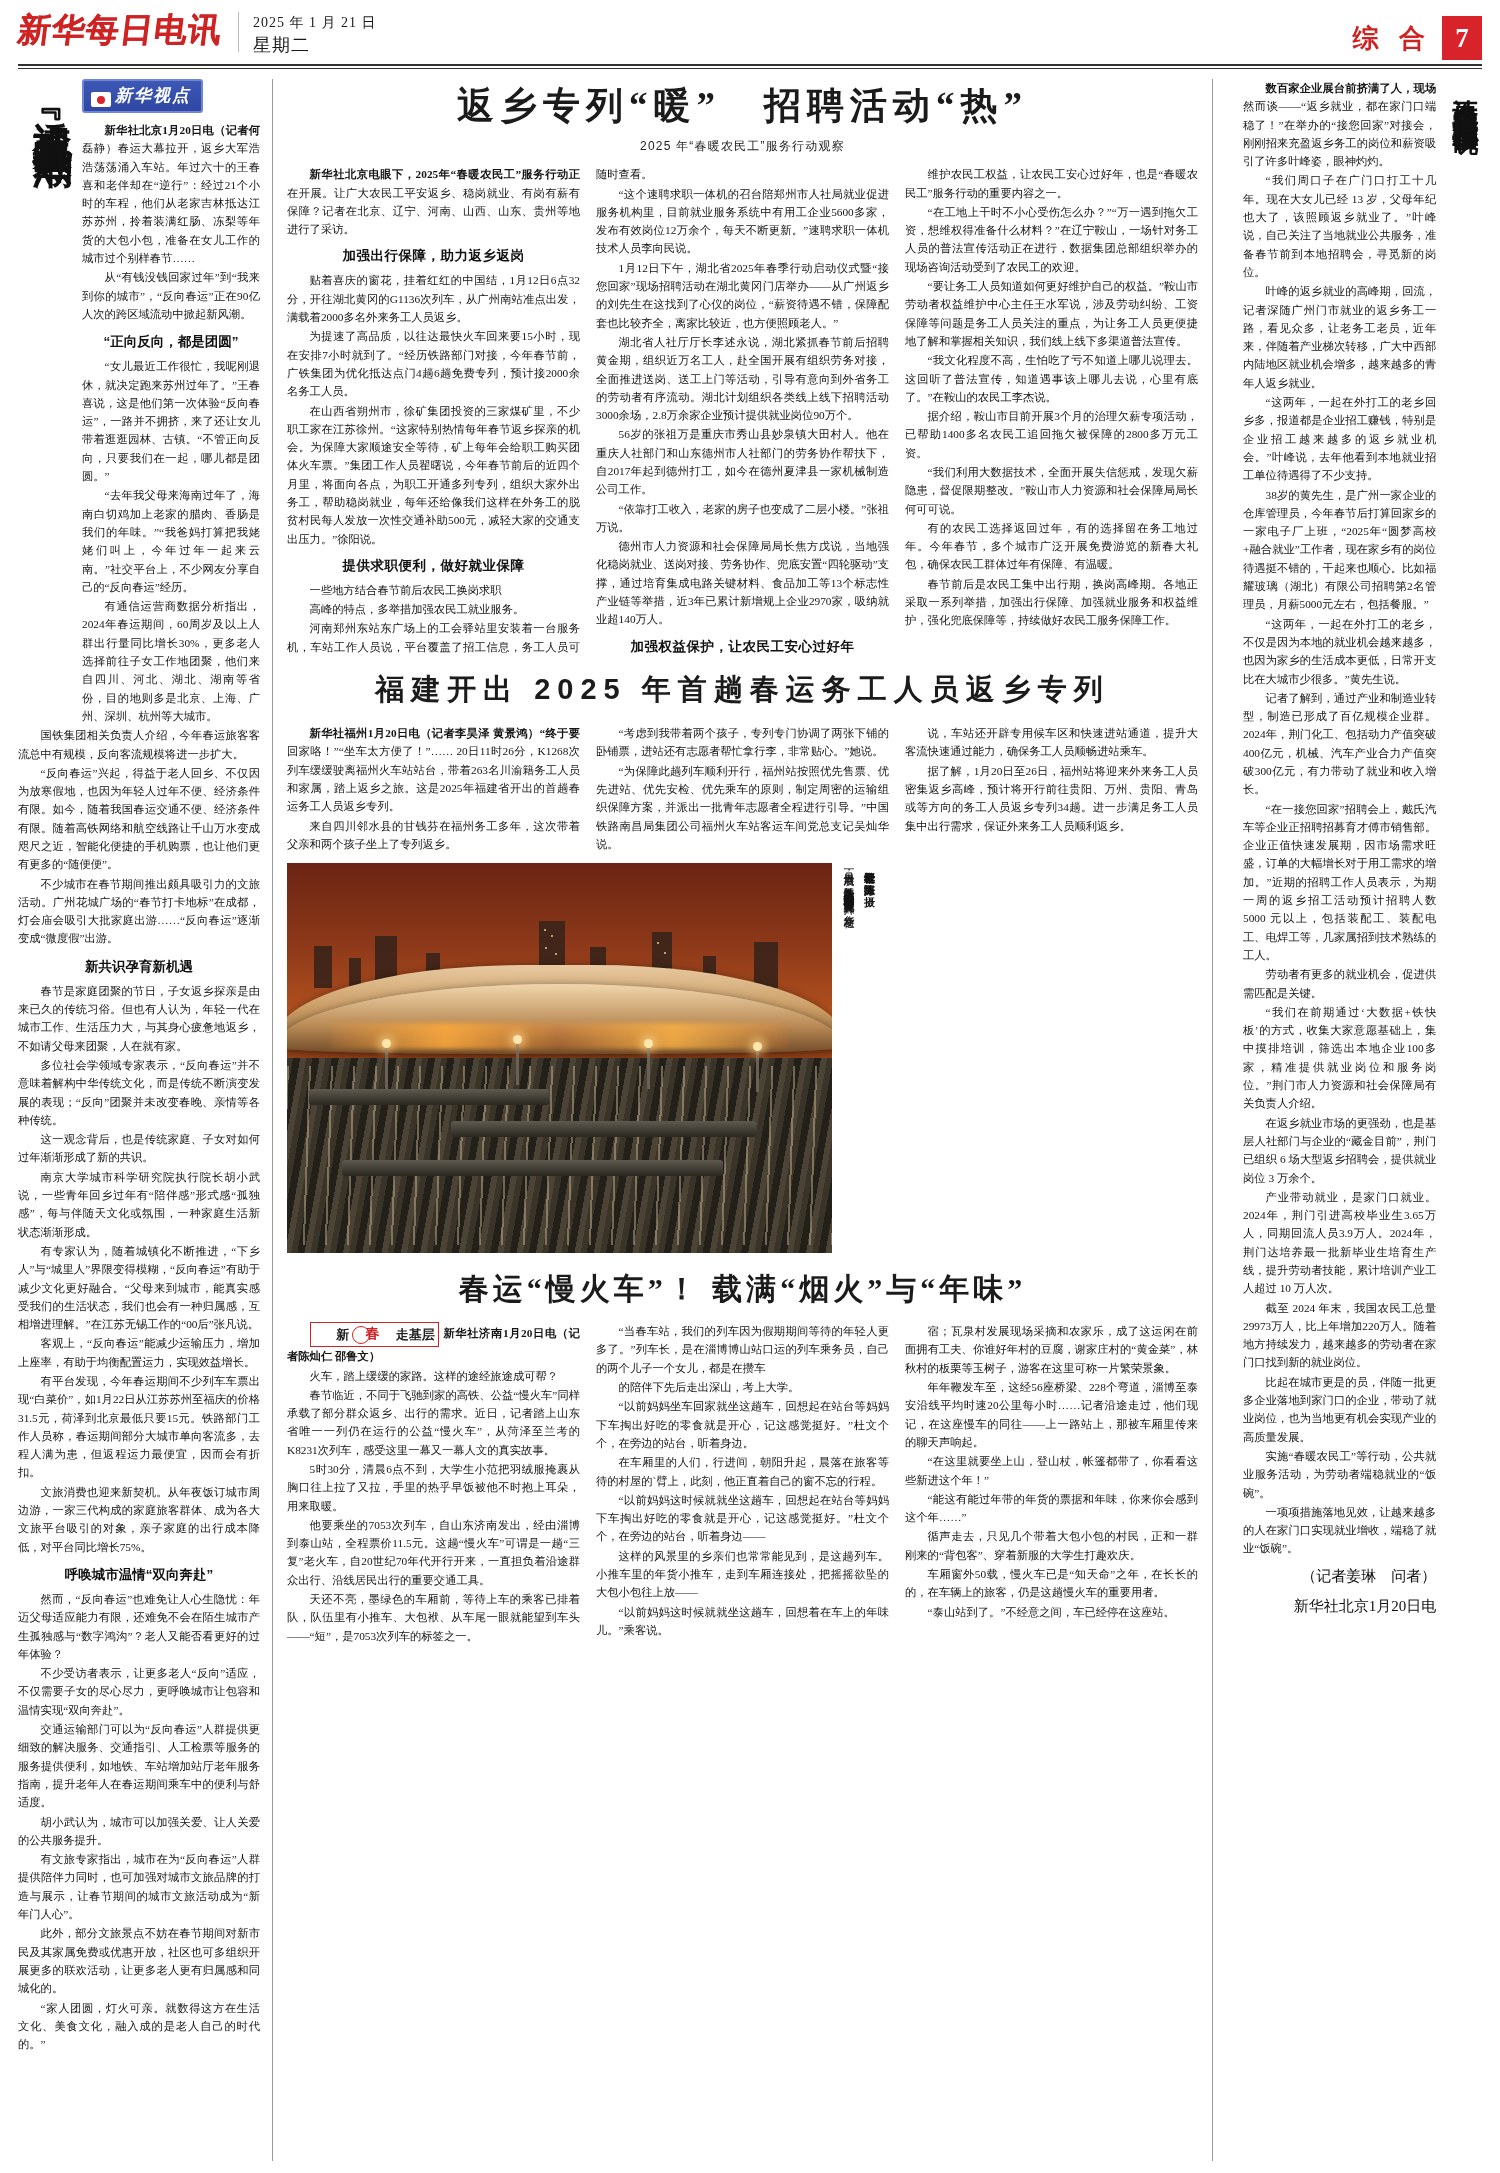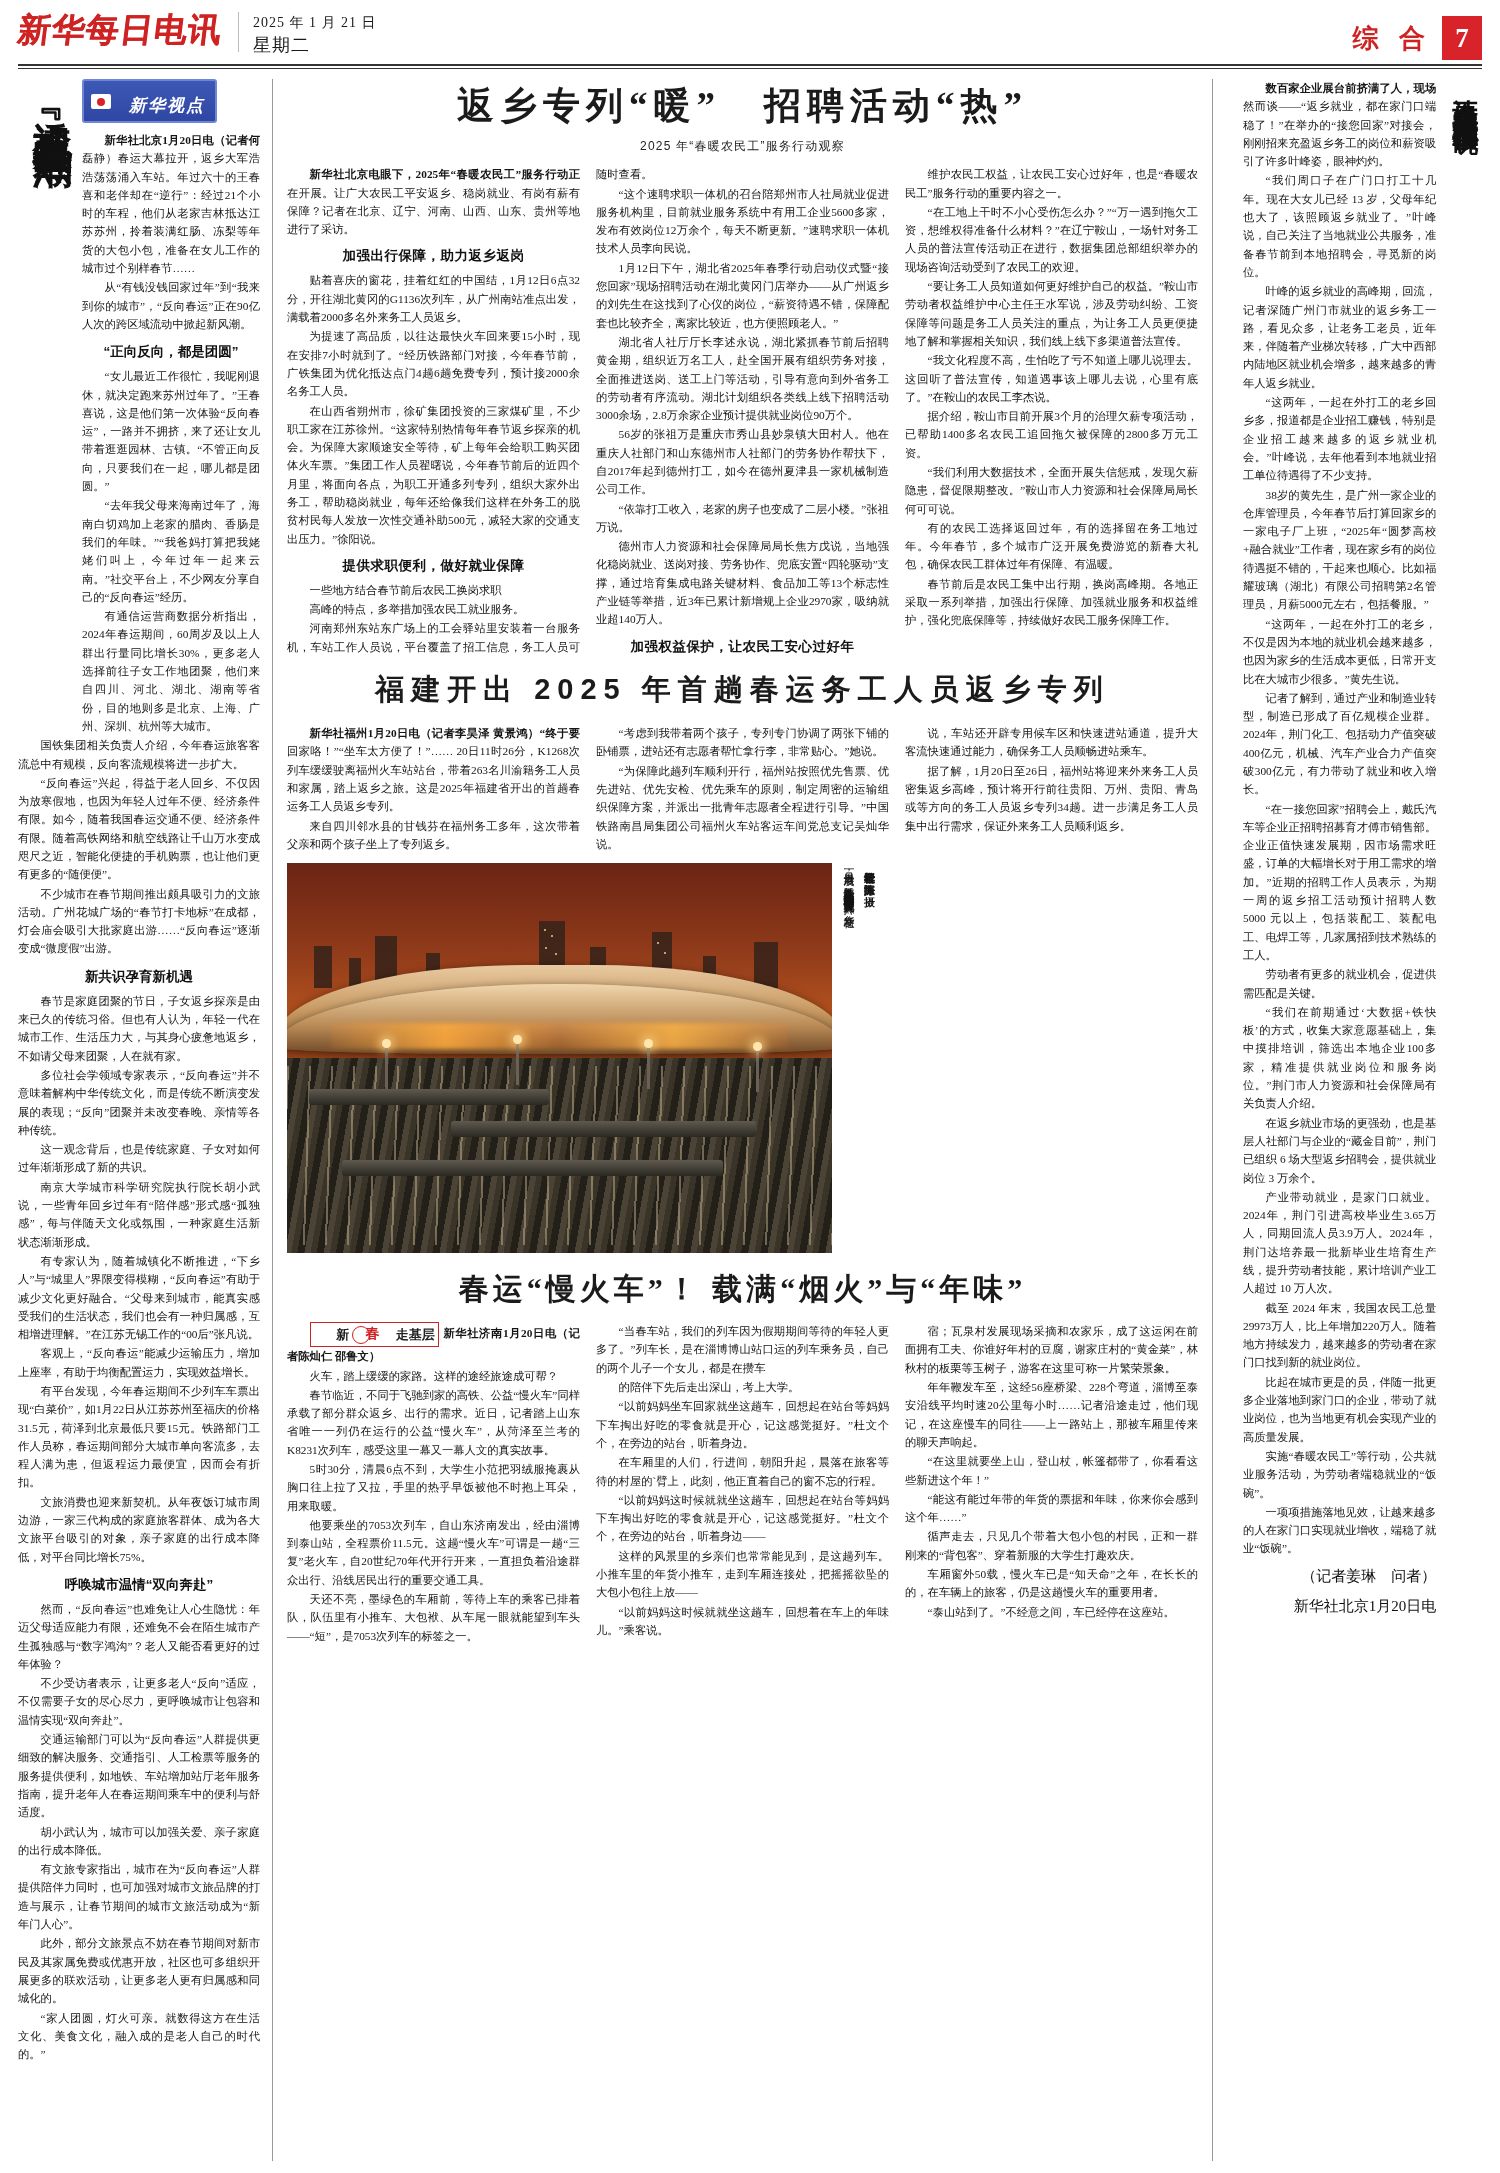--- a/index.html
+++ b/index.html
@@ -60,26 +60,26 @@
   .left-top { display: flex; gap: 8px; }
   .vtitle {
     writing-mode: vertical-rl; text-orientation: upright;
     font-family: "Liberation Serif", serif;
     font-size: 40px; font-weight: 700; line-height: 1.12;
     letter-spacing: 3px; color: #111;
     height: 520px; width: 52px; margin-top: 10px; margin-left: 4px;
   }
   .left-col-body { flex: 1; }
   .badge-xinhua {
-    display: inline-flex; align-items: flex-start; gap: 18px;
+    display: inline-flex; align-items: flex-end; gap: 4px;
     background: linear-gradient(180deg,#3d58b5,#2f47a3);
     border: 2px solid #6f86d8;
     border-radius: 3px;
     color: #fff; font-weight: 700; font-size: 17px;
-    padding: 13px 10px 4px 7px; letter-spacing: 2px;
+    padding: 3px 10px 4px 7px; letter-spacing: 2px;
     font-family: "Liberation Serif", serif; font-style: italic;
     margin-bottom: 8px;
   }
   .cam-icon {
     width: 20px; height: 15px; background: #fff; border-radius: 2px;
     position: relative; display:inline-block;
   }
   .cam-icon::after {
     content:""; position:absolute; left:50%; top:50%; width:8px; height:8px;
     background:#d8232a; border-radius:50%; transform:translate(-50%,-50%);
@@ -241,21 +241,21 @@
       <p class="para">这一观念背后，也是传统家庭、子女对如何过年渐渐形成了新的共识。</p>
       <p class="para">南京大学城市科学研究院执行院长胡小武说，一些青年回乡过年有“陪伴感”形式感“孤独感”，每与伴随天文化或氛围，一种家庭生活新状态渐渐形成。</p>
       <p class="para">有专家认为，随着城镇化不断推进，“下乡人”与“城里人”界限变得模糊，“反向春运”有助于减少文化更好融合。“父母来到城市，能真实感受我们的生活状态，我们也会有一种归属感，互相增进理解。”在江苏无锡工作的“00后”张凡说。</p>
       <p class="para">客观上，“反向春运”能减少运输压力，增加上座率，有助于均衡配置运力，实现效益增长。</p>
       <p class="para">有平台发现，今年春运期间不少列车车票出现“白菜价”，如1月22日从江苏苏州至福庆的价格31.5元，荷泽到北京最低只要15元。铁路部门工作人员称，春运期间部分大城市单向客流多，去程人满为患，但返程运力最便宜，因而会有折扣。</p>
       <p class="para">文旅消费也迎来新契机。从年夜饭订城市周边游，一家三代构成的家庭旅客群体、成为各大文旅平台吸引的对象，亲子家庭的出行成本降低，对平台同比增长75%。</p>
       <div class="subhead-left">呼唤城市温情“双向奔赴”</div>
       <p class="para">然而，“反向春运”也难免让人心生隐忧：年迈父母适应能力有限，还难免不会在陌生城市产生孤独感与“数字鸿沟”？老人又能否看更好的过年体验？</p>
       <p class="para">不少受访者表示，让更多老人“反向”适应，不仅需要子女的尽心尽力，更呼唤城市让包容和温情实现“双向奔赴”。</p>
       <p class="para">交通运输部门可以为“反向春运”人群提供更细致的解决服务、交通指引、人工检票等服务的服务提供便利，如地铁、车站增加站厅老年服务指南，提升老年人在春运期间乘车中的便利与舒适度。</p>
-      <p class="para">胡小武认为，城市可以加强关爱、亲子家庭的出行成本降低。</p>
+      <p class="para">胡小武认为，城市可以加强关爱、让人关爱的公共服务提升。</p>
       <p class="para">有文旅专家指出，城市在为“反向春运”人群提供陪伴力同时，也可加强对城市文旅品牌的打造与展示，让春节期间的城市文旅活动成为“新年门人心”。</p>
       <p class="para">此外，部分文旅景点不妨在春节期间对新市民及其家属免费或优惠开放，社区也可多组织开展更多的联欢活动，让更多老人更有归属感和同城化的。</p>
       <p class="para">“家人团圆，灯火可亲。就数得这方在生活文化、美食文化，融入成的是老人自己的时代的。”</p>
     </div>
 
     <div class="col-mid">
       <div class="headline-main">返乡专列“暖”　招聘活动“热”</div>
       <div class="subtitle-main">2025 年“春暖农民工”服务行动观察</div>
 
       <div class="cols3">

